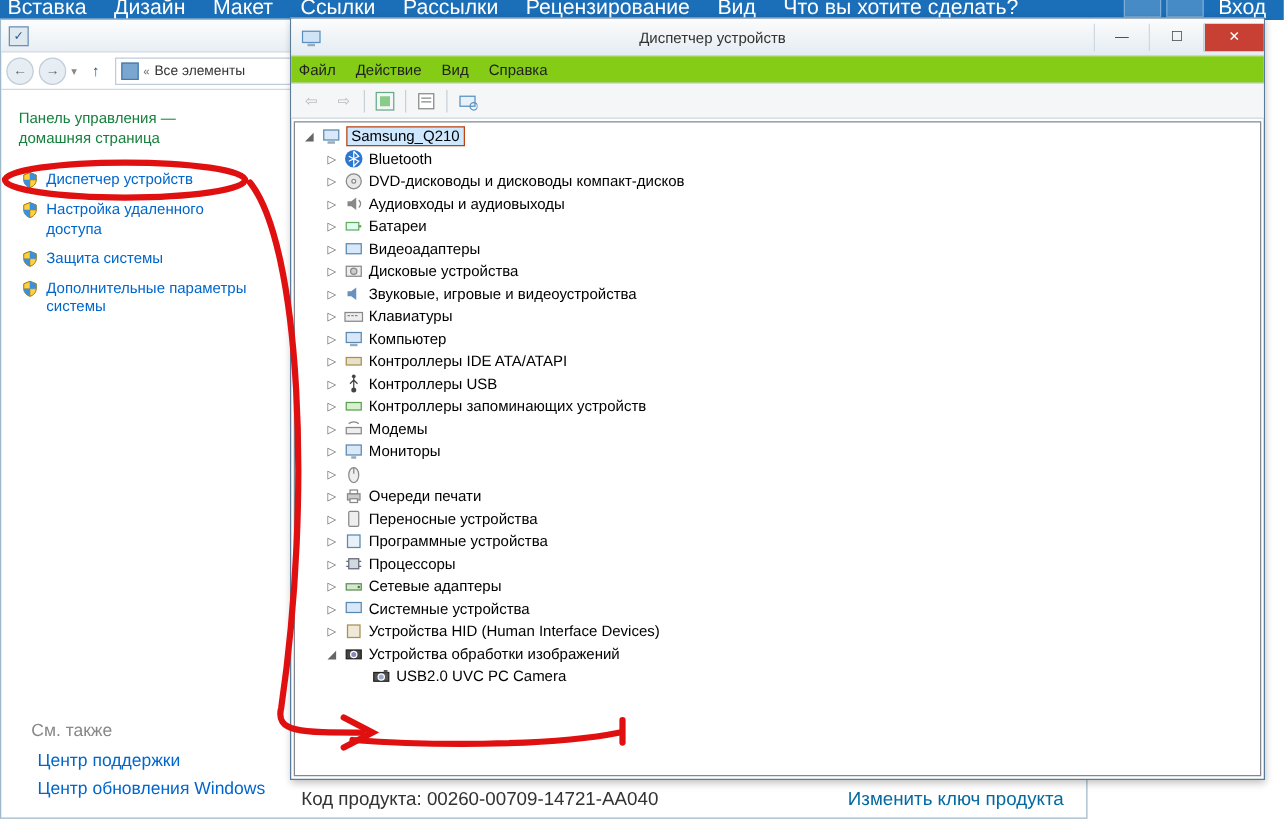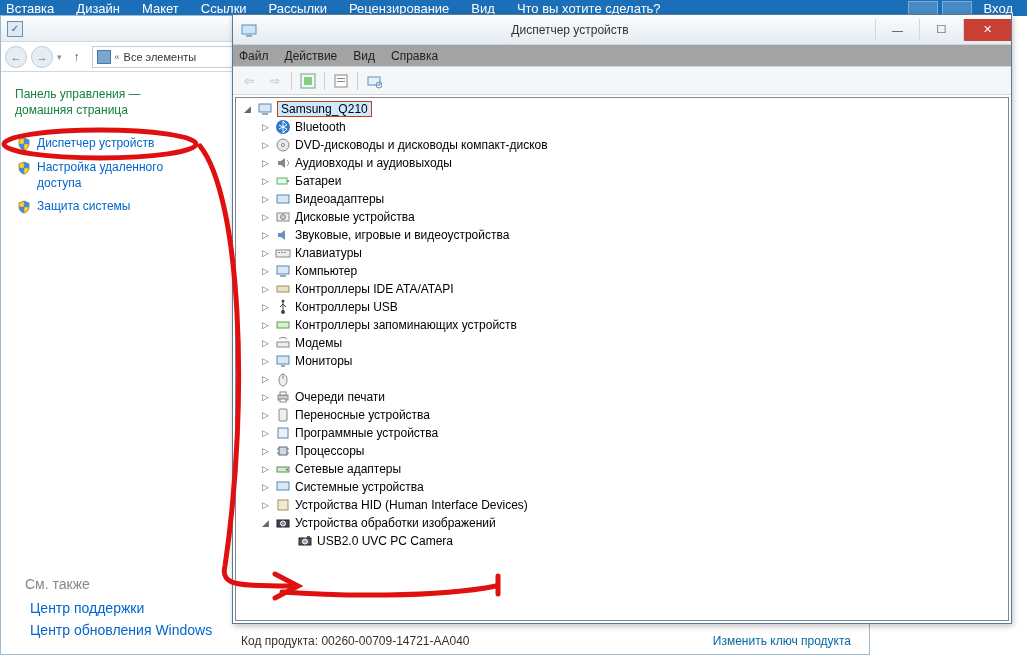--- a/index.html
+++ b/index.html
@@ -14,24 +14,24 @@
 }
 
 
 .top-ribbon {
   position: absolute;
   top: 0; left: 0; right: 0;
   height: 16px;
   background: #1a6fb8;
   display: flex;
   color: #fff;
-  font-size: 13px;
+  font-size: 17px;
   padding: 0 6px;
   gap: 22px;
-  align-items: center;
+  align-items: flex-end;
 }
 .top-ribbon .tab { cursor: default; }
 .ribbon-right { margin-left: auto; display: flex; gap: 4px; align-items: center; }
 .ribbon-smallbtn {
   width: 30px; height: 15px;
   background: rgba(255,255,255,0.2);
   border: 1px solid rgba(255,255,255,0.3);
 }
 .ribbon-login { padding: 0 8px; }
 
@@ -129,21 +129,21 @@
 }
 .cp-seealso .hdr { color: #888; margin-bottom: 8px; padding-left: 10px; }
 .cp-seealso .lnk { color: #0066cc; margin-bottom: 6px; cursor: pointer; margin-left: 15px; }
 
 .cp-footer {
   position: absolute;
   left: 240px;
   bottom: 6px;
   right: 8px;
   display: flex;
-  font-size: 12px;
+  font-size: 15px;
   color: #333;
 }
 .cp-footer .chg { margin-left: auto; color: #0369a1; margin-right:10px;}
 
 
 .anno {
   position: absolute;
   pointer-events: none;
 }
 .anno path, .anno ellipse {
@@ -188,21 +188,21 @@
   width: 44px; height: 22px;
   display: flex; align-items: center; justify-content: center;
   font-size: 11px;
   color: #444;
   border-left: 1px solid #d0d8e0;
 }
 .dm-ctrlbtn.close { background: #c84034; color: #fff; width: 48px; }
 
 .dm-menubar {
   height: 22px;
-  background: #a3a3a3;
+  background: #84cc16;
   border-bottom: 1px solid #d0d8de;
   display: flex;
   align-items: center;
   padding: 0 6px;
   gap: 16px;
   font-size: 12px;
   color: #222;
 }
 .dm-menubar span { cursor: default; }
 
@@ -331,20 +331,29 @@
           </li>
           <li>
             <span class="shield"><svg viewBox="0 0 14 14">
                 <path d="M7 1 L12 3 V7 C12 10 9.5 12.5 7 13 C4.5 12.5 2 10 2 7 V3 Z" fill="#ffd040" stroke="#a07000" stroke-width="0.8"></path>
                 <path d="M7 1 L7 13 M2 7 L12 7" stroke="#a07000" stroke-width="0.4"></path>
                 <path d="M7 1 L12 3 V7 L7 7 Z" fill="#3a90e0"></path>
                 <path d="M2 7 L7 7 V13 C4.5 12.5 2 10 2 7 Z" fill="#3a90e0"></path>
               </svg></span>
             <span>Защита системы</span>
           </li>
+          <li>
+            <span class="shield"><svg viewBox="0 0 14 14">
+                <path d="M7 1 L12 3 V7 C12 10 9.5 12.5 7 13 C4.5 12.5 2 10 2 7 V3 Z" fill="#ffd040" stroke="#a07000" stroke-width="0.8"></path>
+                <path d="M7 1 L7 13 M2 7 L12 7" stroke="#a07000" stroke-width="0.4"></path>
+                <path d="M7 1 L12 3 V7 L7 7 Z" fill="#3a90e0"></path>
+                <path d="M2 7 L7 7 V13 C4.5 12.5 2 10 2 7 Z" fill="#3a90e0"></path>
+              </svg></span>
+            <span>Дополнительные параметры системы</span>
+          </li>
         </ul>
     </div>
   </div>
 
   <div class="cp-seealso">
     <div class="hdr">См. также</div>
     <div class="lnk">Центр поддержки</div>
     <div class="lnk">Центр обновления Windows</div>
   </div>
 

